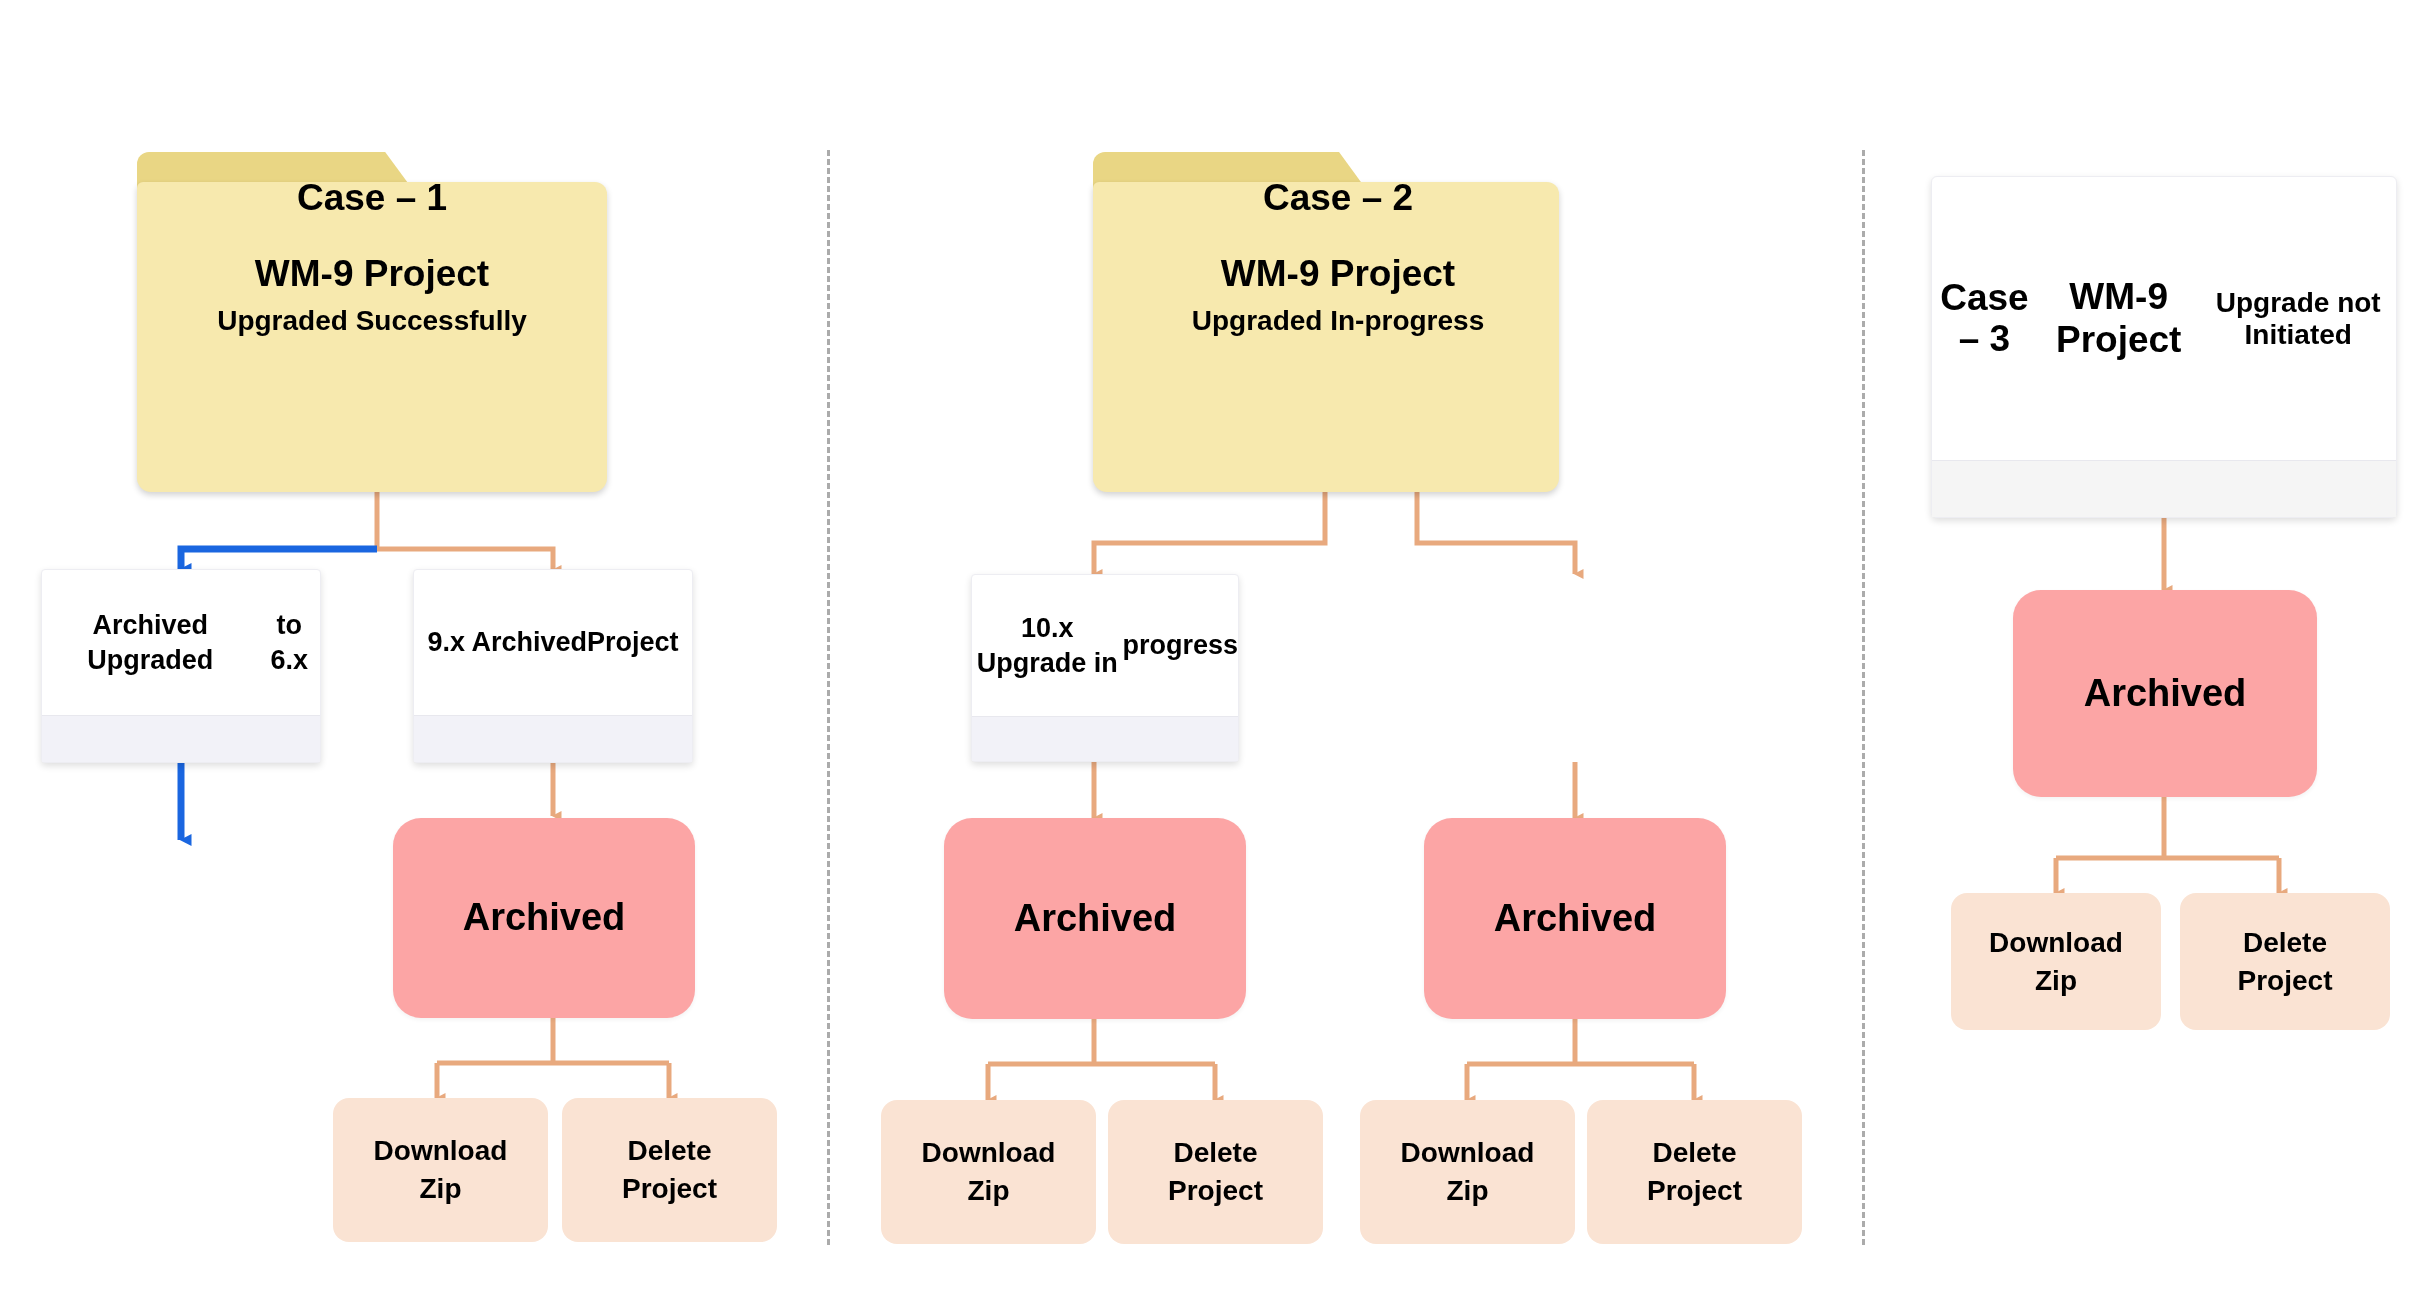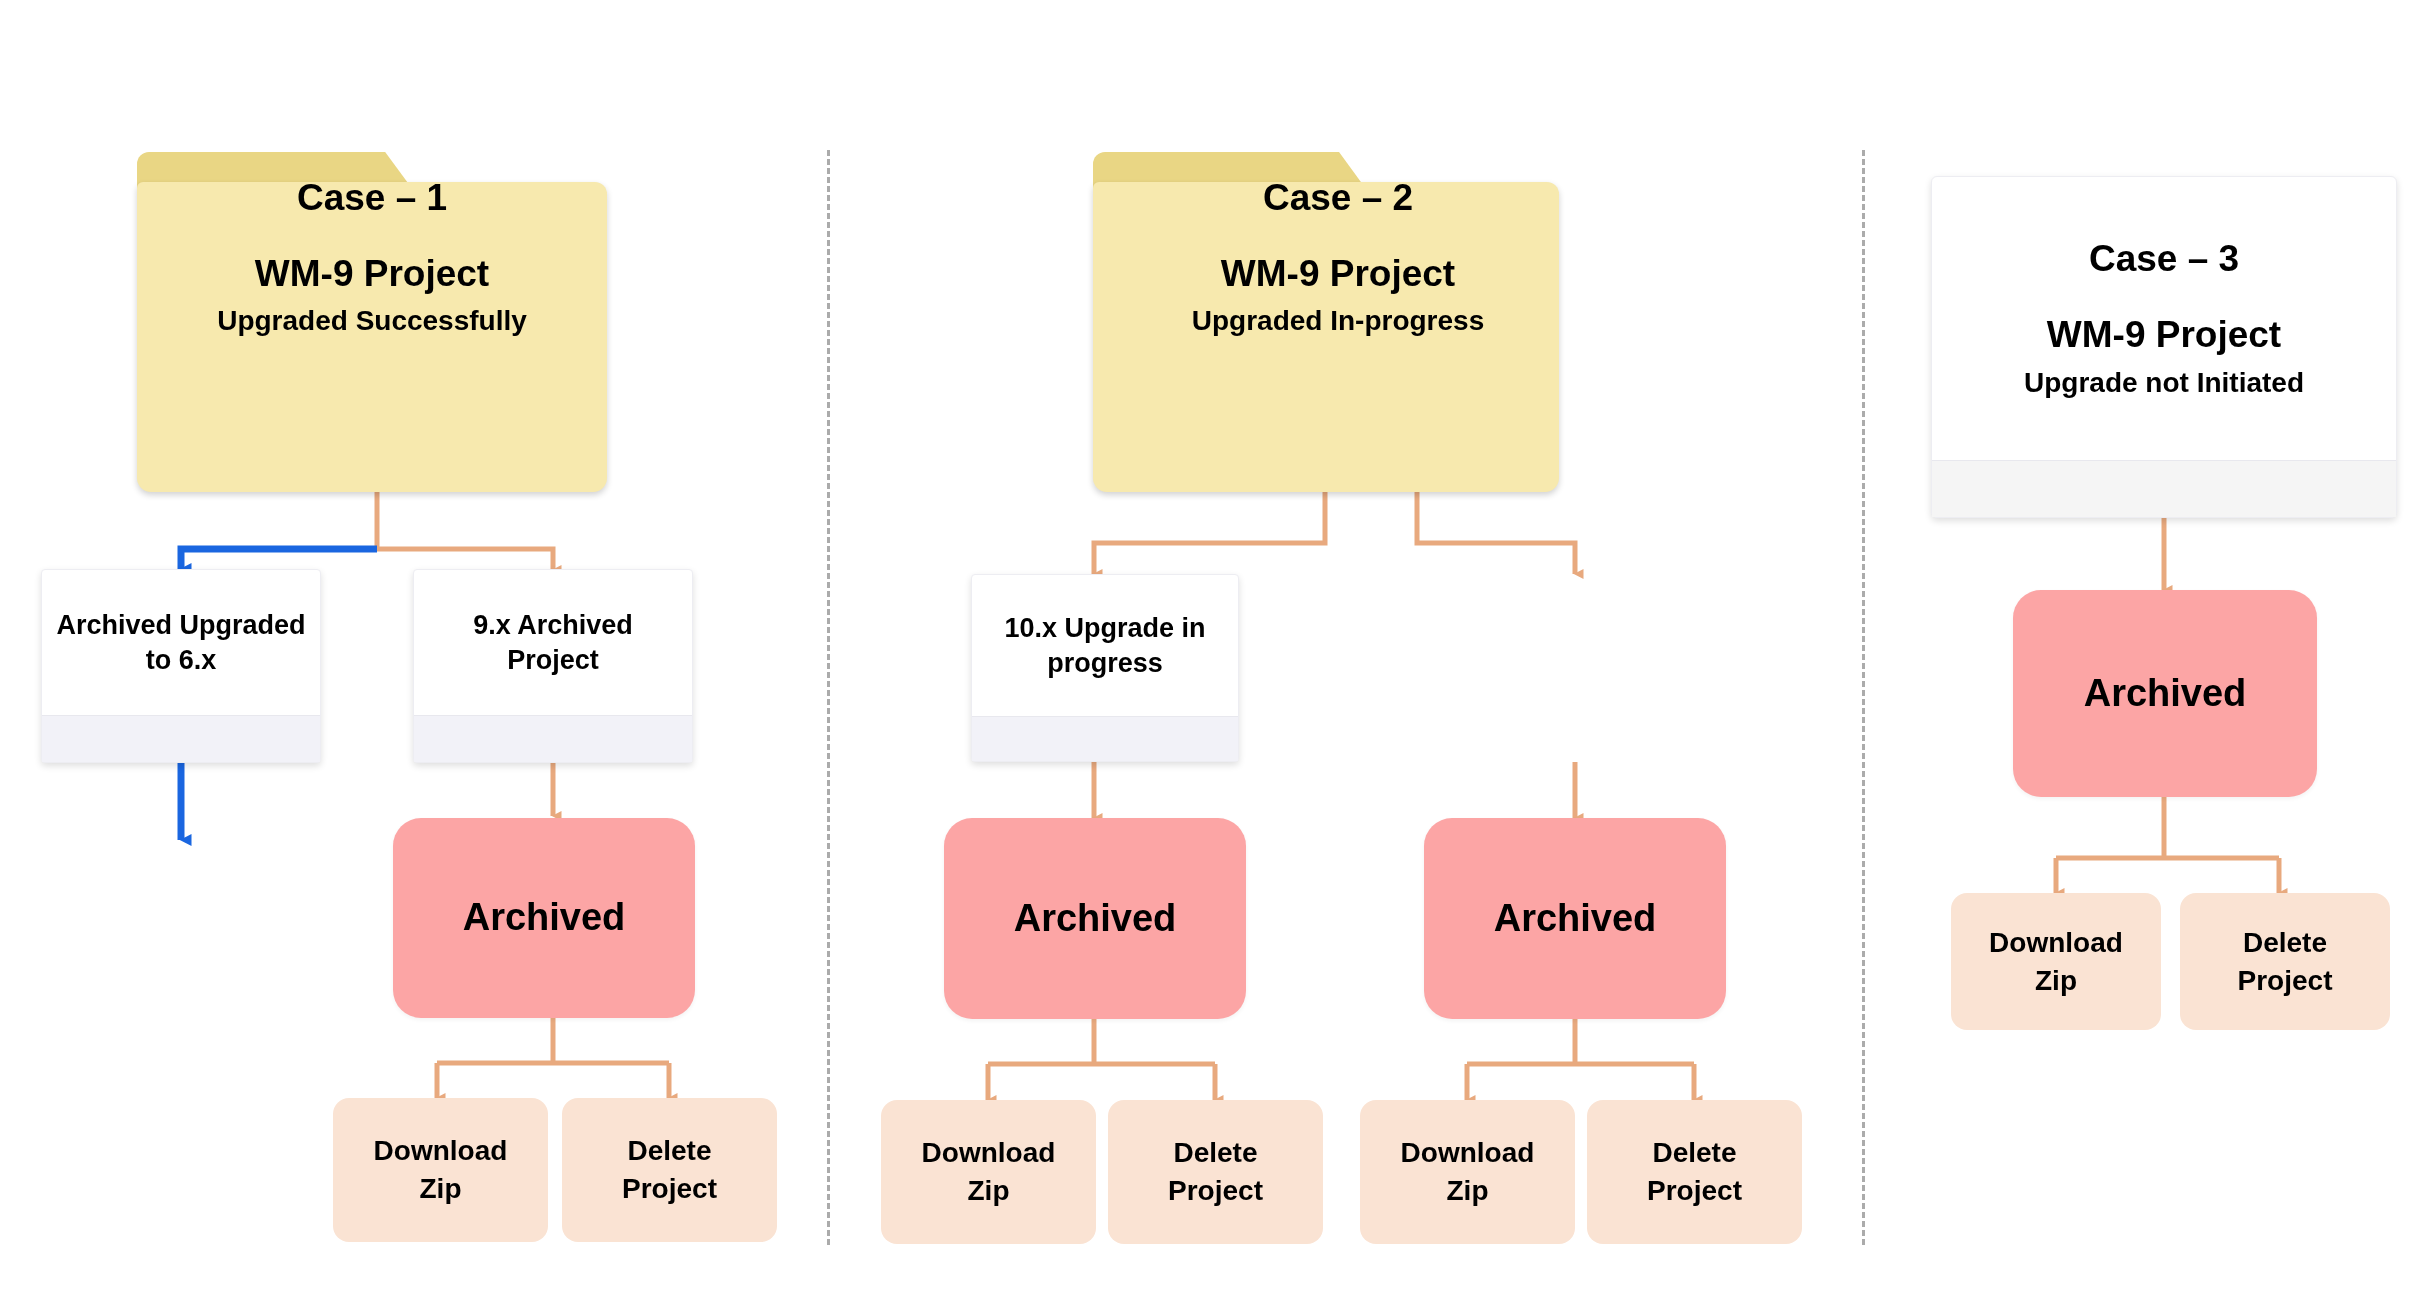--- a/index.html
+++ b/index.html
@@ -23,21 +23,21 @@
       clip-path:polygon(0 0, 88% 0, 100% 100%, 0 100%);}
   .folder .f-body{position:absolute;left:0;top:30px;right:0;bottom:0;
       background:#F7E9AE;border-radius:6px 12px 14px 14px;
       box-shadow:0 3px 6px rgba(0,0,0,.18);}
   .folder .f-content{position:relative;z-index:3;display:flex;flex-direction:column;
       align-items:center;justify-content:flex-start;width:100%;height:100%;padding-top:26px;box-sizing:border-box;}
 
   
   .card{background:#FFFFFF;border:1px solid #EDEDF2;border-radius:4px;
         box-shadow:0 3px 7px rgba(0,0,0,.13);}
-  .card .c-content{position:relative;z-index:2;display:flex;flex-direction:column;
+  .card .c-content{position:relative;z-index:2;display:flex;flex-direction:row;
       align-items:center;justify-content:center;width:100%;height:100%;box-sizing:border-box;}
   .card .c-footer{position:absolute;left:0;right:0;bottom:0;
       border-top:1px solid #E8E8EE;}
 
   
   .peach{background:#fca5a5;border-radius:28px;box-shadow:0 2px 4px rgba(0,0,0,.05);text-align:center;}
   .peach-sm{background:#FAE3D3;border-radius:16px;}
 
   
   .blue{background:#2563EB;border-radius:20px;color:#fff;}

